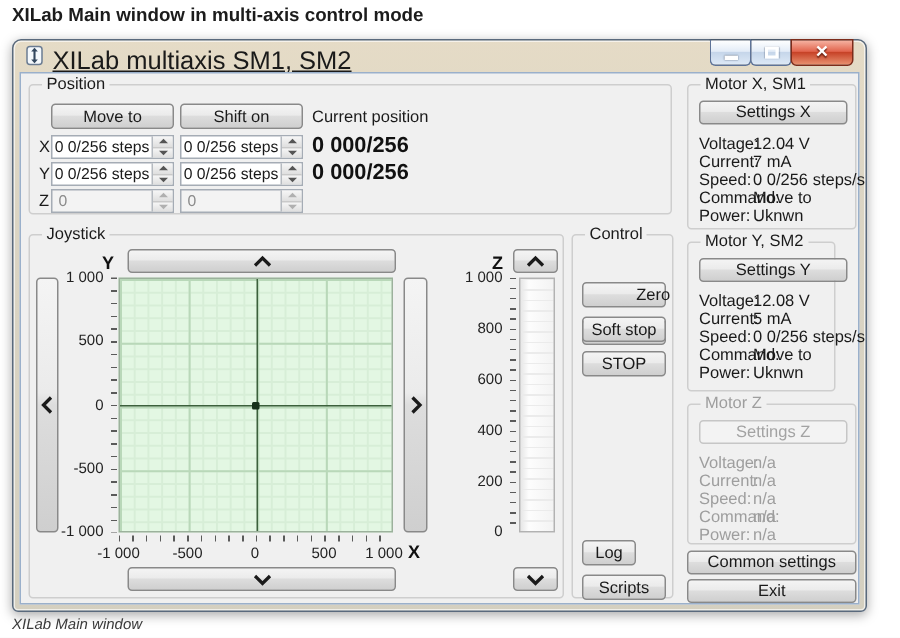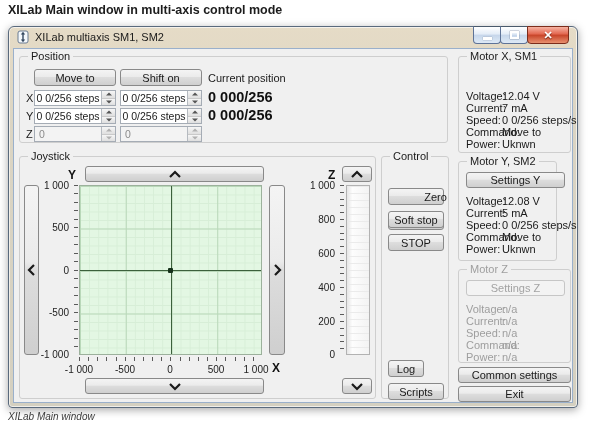--- a/index.html
+++ b/index.html
@@ -8,21 +8,21 @@
   .heading { position:absolute; left:8px; top:3px; font-size:12.5px; font-weight:bold; color:#1c1c1c; }
   .caption { position:absolute; left:8px; top:411px; font-size:10px; font-style:italic; color:#3a3a3a; }
 
   
   .window { position:absolute; left:8px; top:26px; width:570px; height:382px;
     background:linear-gradient(#f7fbff,#dcaa 0), linear-gradient(#f6fAff,#d8e6f6 26%,#c3d7ec);
     border:1px solid #5a6a7d; border-radius:6px 6px 4px 4px;
     box-shadow:0 2px 8px rgba(0,0,0,.35), inset 0 0 0 1px rgba(255,255,255,.65); }
   .titlebar { position:absolute; left:0; top:0; right:0; height:21px; }
   .appicon { position:absolute; left:7px; top:3px; width:14px; height:14px; }
-  .wtitle { position:absolute; left:26px; top:4px; font-size:11px; color:#1a1a1a; white-space:nowrap; }
+  .wtitle { position:absolute; left:26px; top:4px; font-size:17px; color:#1a1a1a; white-space:nowrap;text-decoration:underline; }
   .winbtns { position:absolute; top:-1px; right:8px; display:flex; }
   .winbtn { width:28px; height:18px; border:1px solid #5e7397; border-top:1px solid #49596b; margin-left:-1px;
     background:linear-gradient(#ffffff,#e3ecf7 45%,#c6d6ea 50%,#dde9f6);
     border-radius:0 0 4px 4px; display:flex; align-items:center; justify-content:center; cursor:pointer; }
   .winbtn.close { width:42px; background:linear-gradient(#f6b3a2,#e2654e 45%,#c74328 50%,#e8906f);
     border-color:#7c2c1b; }
   .glyph-min { width:9px; height:3px; background:#fff; box-shadow:0 0 1px #2a3a55; margin-top:6px; }
   .glyph-max { width:9px; height:8px; border:2px solid #fff; box-shadow:0 0 1px #2a3a55; background:transparent; }
   .glyph-close { color:#fff; font-size:11px; font-weight:bold; text-shadow:0 1px 1px #6b2211; line-height:1; }
 
@@ -267,20 +267,21 @@
       <button class="btn" style="left:6px; top:8px;  width:56px; height:17px;margin-top:48px;">Go home</button>
       <button class="btn" style="left:6px; top:31px; width:56px; height:17px;padding-left:39px;">Zero</button>
       <button class="btn" style="left:6px; top:54px; width:56px; height:17px;">Soft stop</button>
       <button class="btn" style="left:6px; top:77px; width:56px; height:17px;">STOP</button>
       <button class="btn" style="left:6px; top:203px; width:36px; height:17px;">Log</button>
       <button class="btn" style="left:6px; top:226px; width:56px; height:17px;">Scripts</button>
     </div>
 
     <div class="group" style="left:444px; top:7px; width:113px; height:97px;">
       <span class="grouplabel">Motor X, SM1</span>
+      <button class="btn" style="left:7px; top:10px; width:99px; height:16px;">Settings X</button>
       <div class="irow" style="top:33px;">
           <span class="ilabel">Voltage:</span>
           <span class="ival">12.04 V</span>
         </div>
       <div class="irow" style="top:45px;">
           <span class="ilabel">Current:</span>
           <span class="ival">7 mA</span>
         </div>
       <div class="irow" style="top:57px;">
           <span class="ilabel">Speed:</span>

